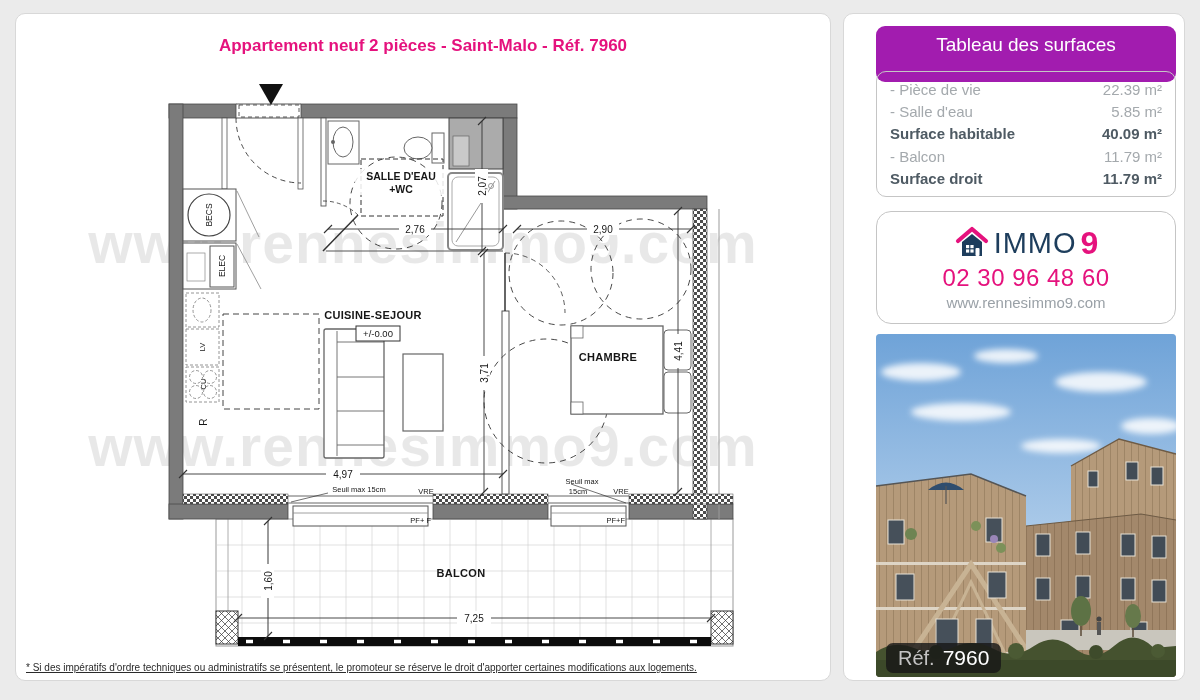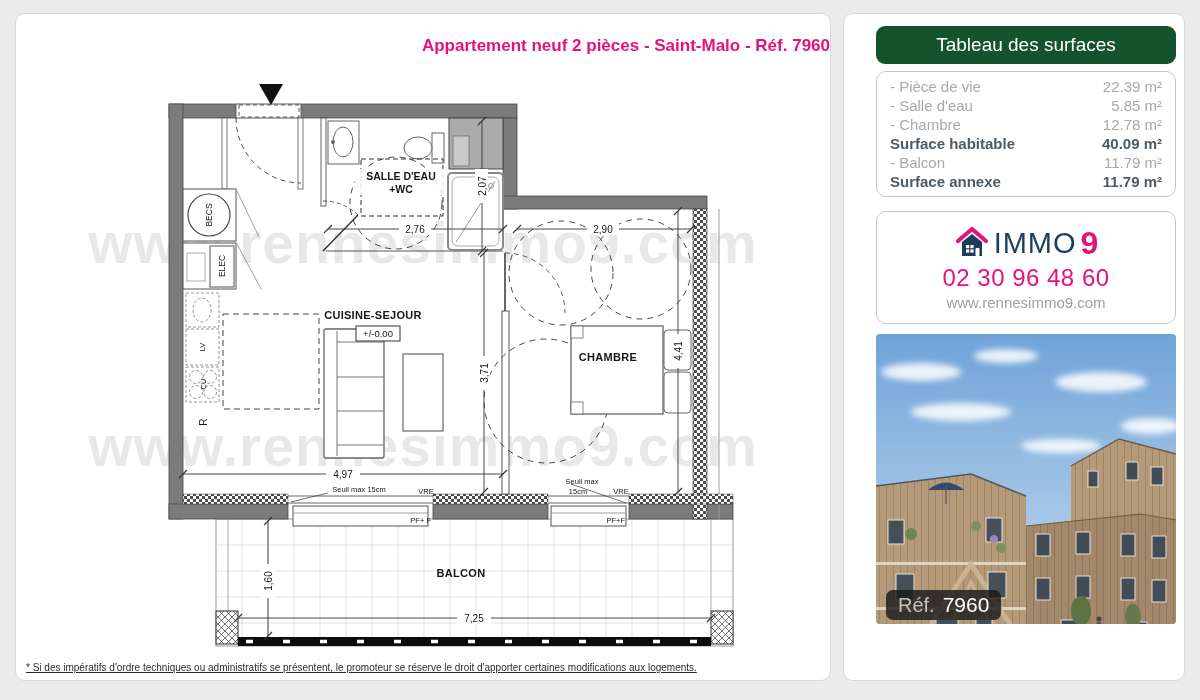--- a/index.html
+++ b/index.html
@@ -2,50 +2,50 @@
 <html><head>
 <meta charset="utf-8">
 <style>
   html,body{margin:0;padding:0;}
   body{width:1200px;height:700px;background:#ebebeb;font-family:"Liberation Sans",sans-serif;overflow:hidden;}
   .page{position:relative;width:1200px;height:700px;background:#ebebeb;}
   .panel{position:absolute;background:#ffffff;border:1px solid #d8d8d8;border-radius:10px;box-sizing:border-box;}
   .plan-panel{left:15px;top:13px;width:816px;height:668px;overflow:hidden;}
   .right-panel{left:843px;top:13px;width:342px;height:668px;overflow:hidden;}
 
-  .plan-title{position:absolute;left:0;right:0;top:22px;text-align:right;color:#e5127d;font-size:17px;font-weight:700;z-index:3;}
+  .plan-title{position:absolute;left:0;right:0;top:22px;text-align:center;color:#e5127d;font-size:17px;font-weight:700;z-index:3;}
   .watermark{position:absolute;left:0;right:0;text-align:center;font-size:57px;font-weight:700;letter-spacing:1px;color:rgba(0,0,0,0.09);white-space:nowrap;z-index:1;}
   .wm1{top:196px;}
   .wm2{top:399px;}
   .plan-svg{position:absolute;left:0;top:0;z-index:2;}
   .plan-svg text{font-family:"Liberation Sans",sans-serif;fill:#161616;}
   .t-room{font-size:11px;font-weight:700;letter-spacing:.3px;}
   .t-room2{font-size:10.5px;font-weight:700;}
   .t-dim{font-size:10px;}
   .t-small{font-size:9.5px;}
   .t-tiny{font-size:7.5px;fill:#333;}
   .t-vtx{font-size:8.5px;fill:#333;}
   .footnote{position:absolute;left:10px;top:648px;font-size:10px;color:#2b2b2b;z-index:3;text-decoration:underline;}
 
-  .surf-header{position:absolute;left:32px;top:12px;width:300px;height:38px;background:#14532d;border-radius:9px;color:#fff;
+  .surf-header{position:absolute;left:32px;top:12px;width:300px;height:56px;background:#a21caf;border-radius:9px;color:#fff;
     font-size:19px;text-align:center;line-height:38px;}
   .surf-box{position:absolute;left:32px;top:57px;width:300px;height:126px;border:1px solid #c5c5c5;border-radius:10px;box-sizing:border-box;
     display:flex;flex-direction:column;justify-content:space-evenly;padding:4px 13px;}
   .surf-row{display:flex;justify-content:space-between;font-size:15px;color:#a4a9ad;}
   .surf-row.bold{color:#4e5a63;font-weight:700;align-items:flex-end;}
 
-  .agency-box{position:absolute;left:32px;top:197px;width:300px;height:113px;border:1px solid #c5c5c5;border-radius:10px;box-sizing:border-box;
+  .agency-box{position:absolute;left:32px;top:197px;width:300px;height:113px;border:1px solid #c5c5c5;border-radius:15px;box-sizing:border-box;
     display:flex;flex-direction:column;align-items:center;justify-content:center;gap:2px;}
   .logo-row{display:flex;align-items:center;gap:4px;}
   .logo-immo{font-size:29px;color:#1d3d5c;letter-spacing:1px;}
   .logo-nine{font-size:32px;color:#e5127d;font-weight:600;}
   .agency-phone{font-size:24px;font-weight:400;color:#e5127d;letter-spacing:.5px;}
   .agency-web{font-size:15px;color:#9aa1a7;}
 
-  .photo{position:absolute;left:32px;top:320px;width:300px;height:290px;border-radius:4px;overflow:hidden;background:#bcd3e8;}
+  .photo{position:absolute;left:32px;top:320px;width:300px;height:343px;border-radius:4px;overflow:hidden;background:#bcd3e8;}
   .ref-badge{position:absolute;left:10px;bottom:4px;background:rgba(22,22,22,0.8);border-radius:7px;padding:3px 12px;
     display:flex;align-items:baseline;gap:8px;z-index:2;}
   .ref-badge .lbl{color:#c3c3c3;font-size:20px;}
   .ref-badge .num{color:#ffffff;font-size:21px;font-weight:400;}
 </style>
 </head>
 <body>
 
 <div class="page">
 
@@ -243,34 +243,30 @@
 
     <div class="surf-box">
       <div class="surf-row">
         <span>- Pièce de vie</span>
         <span>22.39 m²</span>
       </div>
       <div class="surf-row">
         <span>- Salle d'eau</span>
         <span>5.85 m²</span>
       </div>
-      <div class="surf-row">
-        <span>- Chambre</span>
-        <span>12.78 m²</span>
-      </div>
       <div class="surf-row bold">
         <span>Surface habitable</span>
         <span>40.09 m²</span>
       </div>
       <div class="surf-row">
         <span>- Balcon</span>
         <span>11.79 m²</span>
       </div>
       <div class="surf-row bold">
-        <span>Surface annexe</span>
+        <span>Surface droit</span>
         <span>11.79 m²</span>
       </div>
     </div>
 
     <div class="agency-box">
       <div class="logo-row">
         <svg width="36" height="34" viewBox="0 0 36 34">
           <path d="M4 15L18 3L32 15" stroke="#e5127d" stroke-width="4.2" fill="none" stroke-linecap="round" stroke-linejoin="round"></path>
           <path d="M8 16L18 8L28 16L28 30L8 30Z" fill="#1d3d5c"></path>
           <rect x="12" y="19" width="3.2" height="3.2" fill="#fff"></rect>

